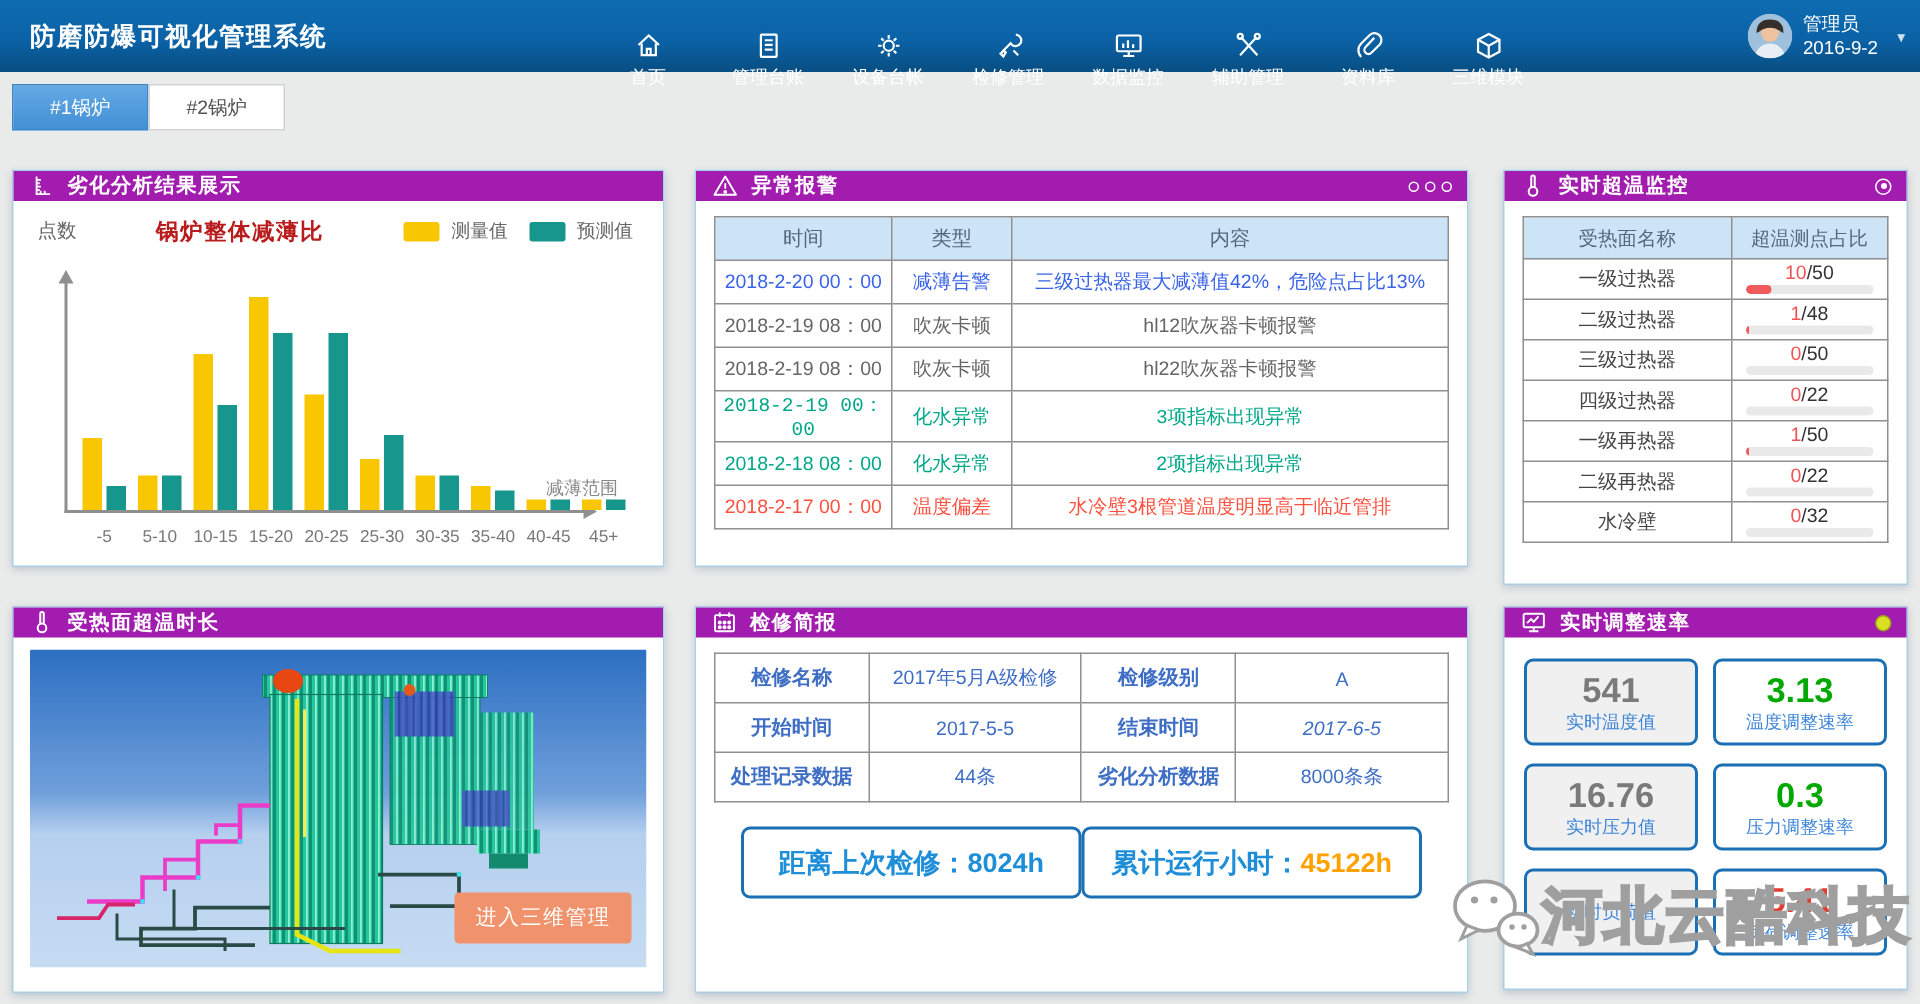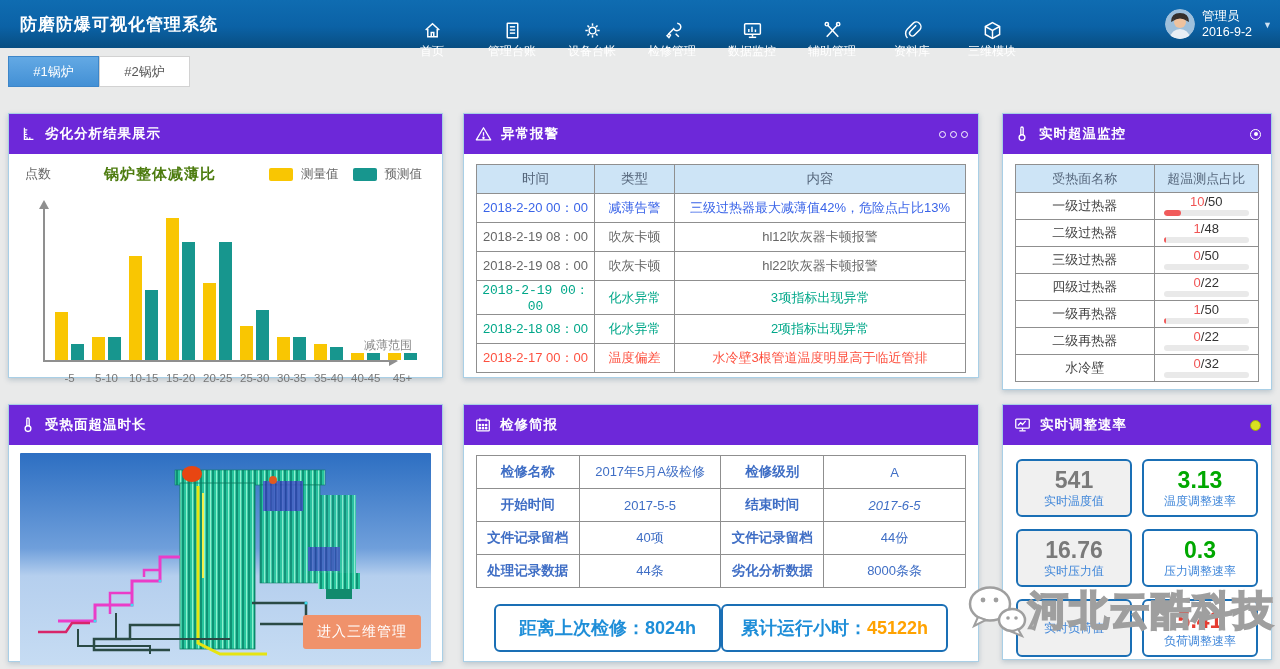--- a/index.html
+++ b/index.html
@@ -20,31 +20,31 @@
   .caret { position:absolute; right:8px; top:20px; color:#cfe2f2; font-size:9px; cursor:pointer; }
 
   
   .tabs { display:flex; margin:8px 0 0 8px; }
   .tab { width:91px; height:31px; display:flex; align-items:center; justify-content:center;
          font-size:13px; cursor:pointer; border:1px solid #d2d2d2; background:#fff; color:#555; }
   .tab.active { background:linear-gradient(180deg,#63a9e4 0%,#4390d5 100%); color:#fff; border:1px solid #3d86c9; }
 
   
   .panel { position:absolute; background:#fff; border:1px solid #a9cfe6; box-shadow:0 2px 5px rgba(50,90,120,.25); }
-  .panel-header { height:40px; background:#6d28d9; display:flex; align-items:center; padding:0 10px; gap:8px;justify-content:flex-end; }
+  .panel-header { height:20px; background:#a21caf; display:flex; align-items:center; padding:0 10px; gap:8px;justify-content:flex-end; }
   .panel-title { color:#fff; font-size:13.5px; font-weight:bold; letter-spacing:1px; flex:1; }
   .ph-icon { display:flex; align-items:center; }
   .dots { display:flex; gap:4px; cursor:pointer; }
   .dots i { width:7px; height:7px; border:1px solid #fff; border-radius:50%; display:block; }
   .panel-body { position:relative; padding:10px 12px; }
 
   
   .chart-top { display:flex; align-items:center; height:24px; margin:2px 4px 0 6px; }
   .chart-ylab { font-size:13px; color:#666; }
-  .chart-title { flex:1; text-align:center; font-size:15px; font-weight:bold; color:#4d7c0f; letter-spacing:1px; }
+  .chart-title { flex:1; text-align:center; font-size:15px; font-weight:bold; color:#b91c1c; letter-spacing:1px; }
   .legend { display:flex; align-items:center; gap:8px; }
   .legend .sw { width:24px; height:13px; border-radius:2px; display:block; }
   .legend .lg-label { font-size:12.5px; color:#666; margin-right:6px; }
   .plot { position:relative; height:196px; margin:4px 20px 0 10px; }
   .axis-y { position:absolute; left:14px; top:14px; bottom:24px; width:2px; background:#8f8f8f; }
   .axis-y:before { content:""; position:absolute; top:-9px; left:-4px; border:5px solid transparent; border-bottom:9px solid #8f8f8f; }
   .axis-x { position:absolute; left:14px; right:18px; bottom:24px; height:2px; background:#8f8f8f; }
   .axis-x:after { content:""; position:absolute; right:-9px; top:-4px; border:5px solid transparent; border-left:9px solid #8f8f8f; }
   .xaxis-lab { position:absolute; right:0; bottom:32px; font-size:12px; color:#888; }
   .groups { position:absolute; left:26px; bottom:26px; display:flex; align-items:flex-end; gap:8px; }
@@ -529,26 +529,20 @@
             <td class="lbl" style="width: 21%;">检修级别</td>
             <td class="" style="width: 29%;">A</td>
           </tr>
           <tr>
             <td class="lbl" style="width: 21%;">开始时间</td>
             <td class="" style="width: 29%;">2017-5-5</td>
             <td class="lbl" style="width: 21%;">结束时间</td>
             <td class="" style="width: 29%; font-style: italic;">2017-6-5</td>
           </tr>
           <tr>
-            <td class="lbl" style="width: 21%;">文件记录留档</td>
-            <td class="" style="width: 29%;">40项</td>
-            <td class="lbl" style="width: 21%;">文件记录留档</td>
-            <td class="" style="width: 29%;">44份</td>
-          </tr>
-          <tr>
             <td class="lbl" style="width: 21%;">处理记录数据</td>
             <td class="" style="width: 29%;">44条</td>
             <td class="lbl" style="width: 21%;">劣化分析数据</td>
             <td class="" style="width: 29%;">8000条条</td>
           </tr>
         </tbody>
     </table>
     <div class="mt-summary" id="mt-summary">
         <div class="big-box">
           <span>距离上次检修：</span>

